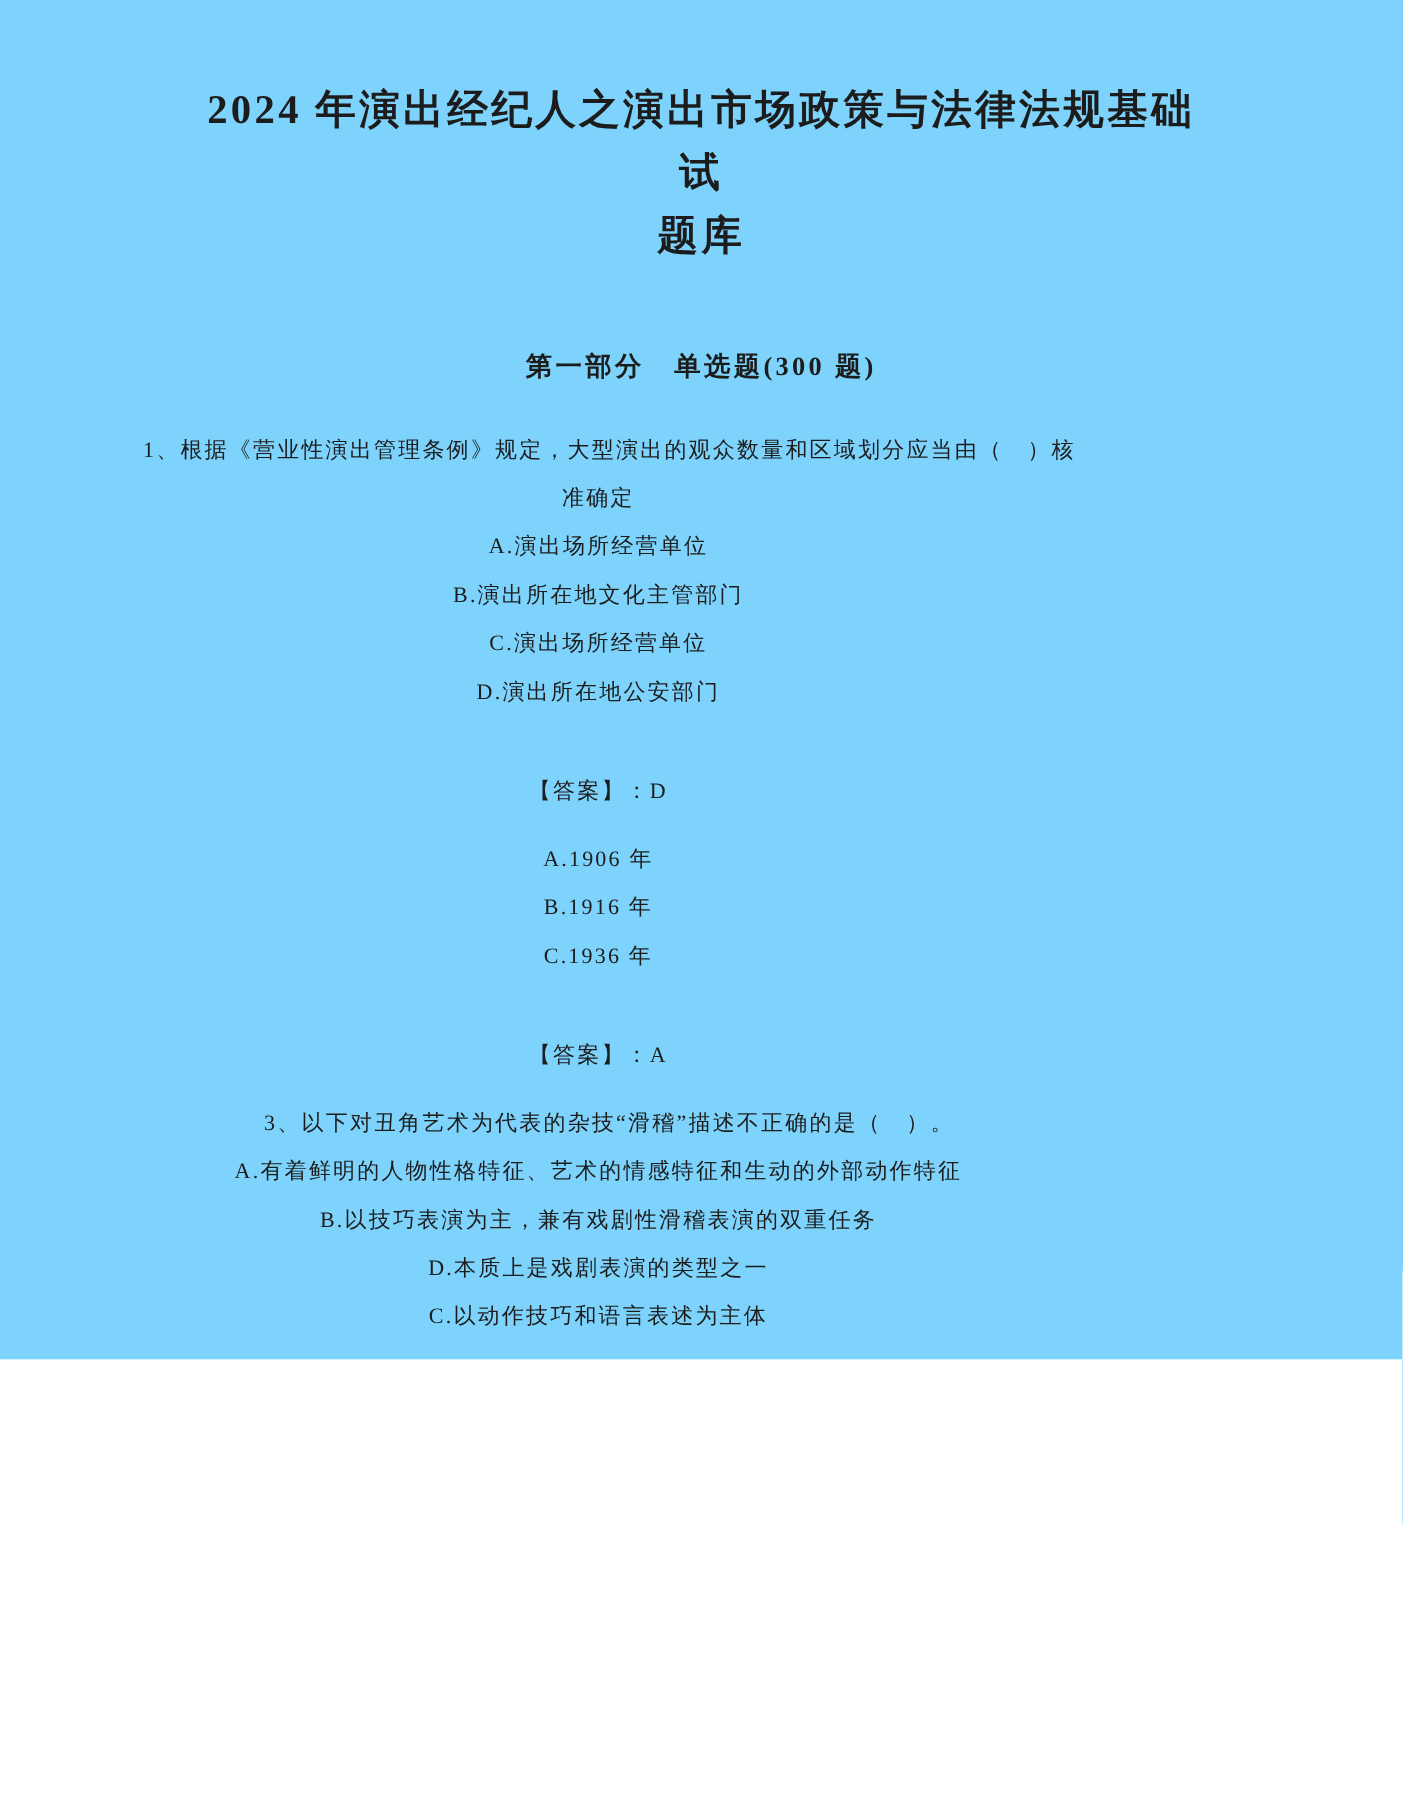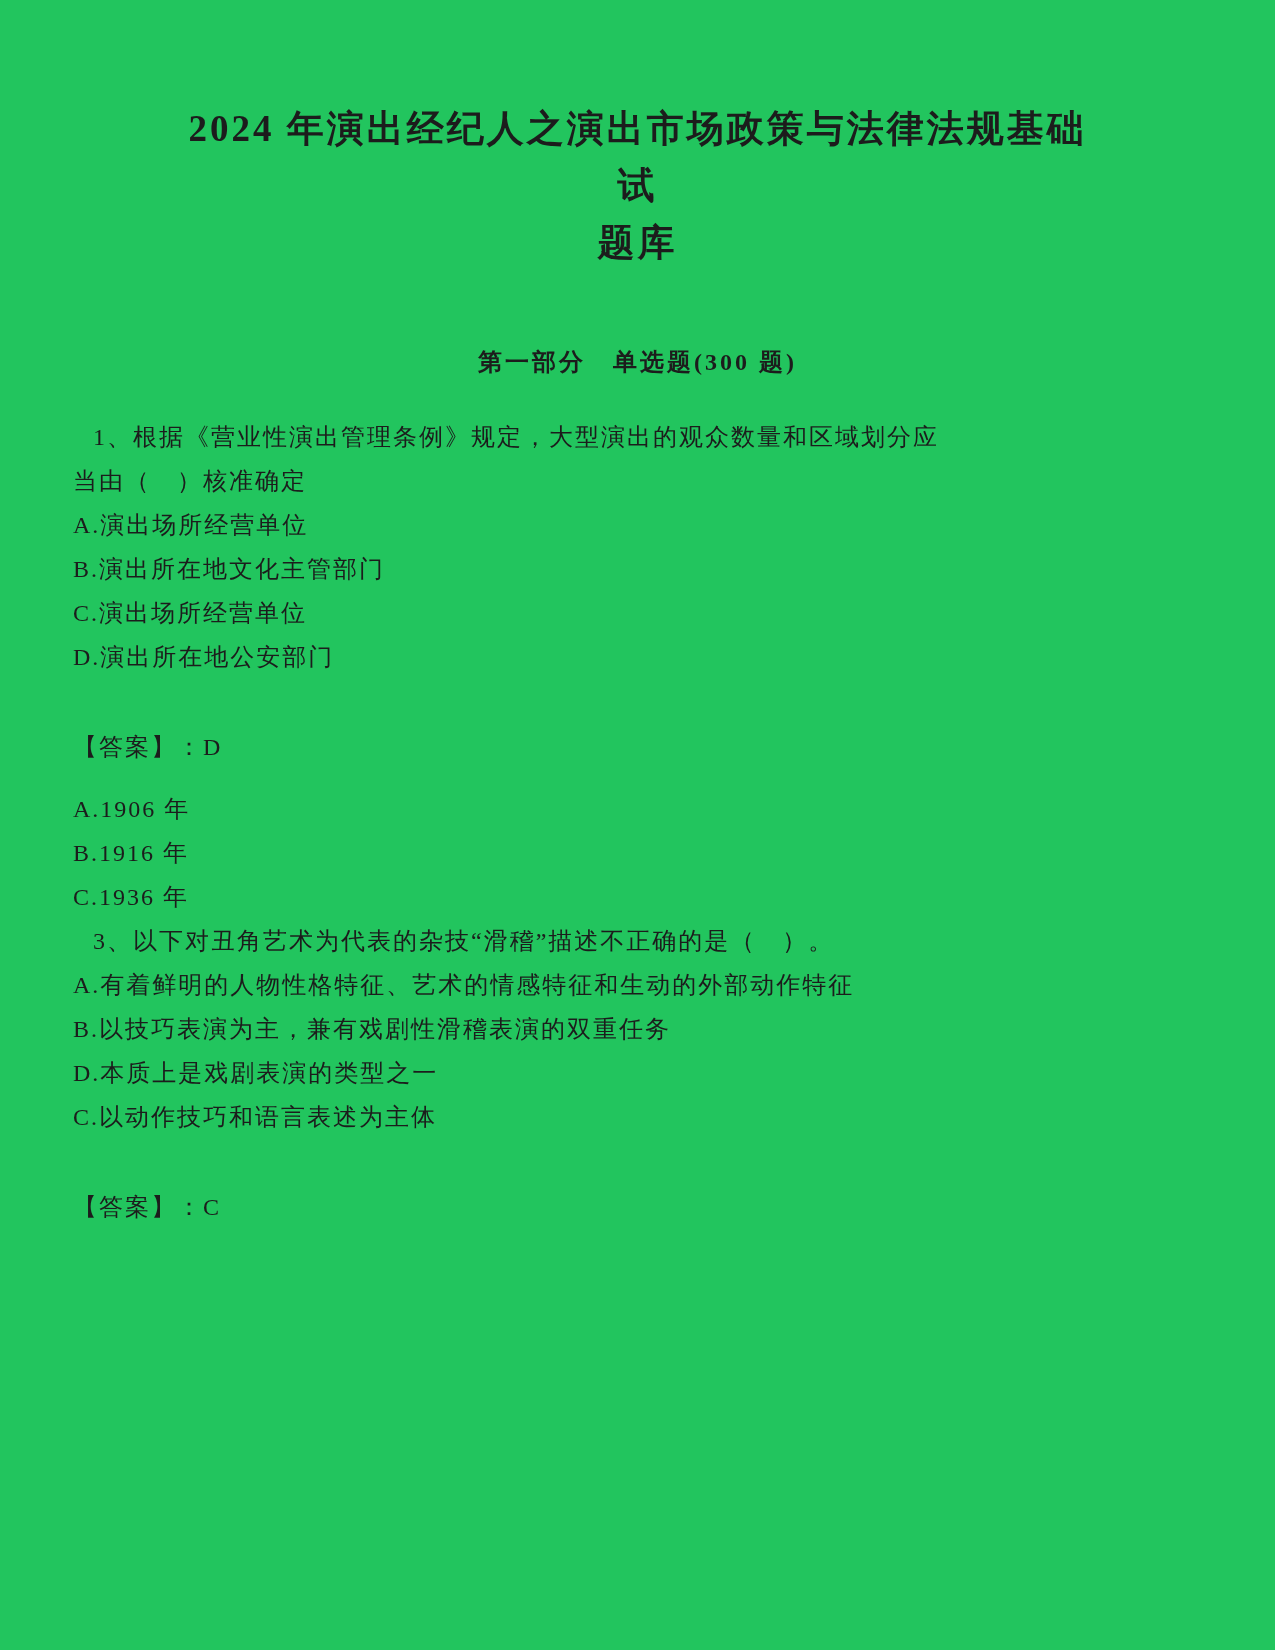--- a/index.html
+++ b/index.html
@@ -3,27 +3,27 @@
 <meta charset="utf-8">
 <style>
   html, body {
     margin: 0;
     padding: 0;
     background: #ffffff;
   }
   .page {
     position: relative;
     width: 1275px;
-    height: 1650px;
-    background: #22c55e;
+    height: 1236px;
+    background: #7dd3fc;
     color: #1c1c1c;
     font-family: "Liberation Serif", "DejaVu Serif", serif;
     overflow: hidden;
     box-sizing: border-box;
-    padding-top: 100px;
+    padding-top: 72px;
   }
   .title {
     margin: 0 auto;
     width: 900px;
     text-align: center;
     font-size: 37px;
     font-weight: bold;
     line-height: 57px;
     letter-spacing: 3px;
   }
@@ -33,25 +33,26 @@
   .section-header {
     margin: 69px auto 0 auto;
     text-align: center;
     font-size: 24px;
     font-weight: bold;
     line-height: 44px;
     letter-spacing: 3px;
   }
   .content {
     margin-top: 31px;
-    margin-left: 73px;
+    margin-left: 104px;
     width: 880px;
-    font-size: 24px;
+    font-size: 20px;
     line-height: 44px;
     letter-spacing: 2px;
+    text-align: center;
   }
   .question-stem {
     margin: 0;
     text-indent: 20px;
   }
   .question-option {
     margin: 0;
   }
   .answer-line {
     margin-top: 46px;
@@ -78,20 +79,21 @@
       <div class="question-option">B.演出所在地文化主管部门</div>
       <div class="question-option">C.演出场所经营单位</div>
       <div class="question-option">D.演出所在地公安部门</div>
       <div class="answer-line">【答案】：D</div>
     </div>
 
     <div class="question-block">
       <div class="question-option">A.1906 年</div>
       <div class="question-option">B.1916 年</div>
       <div class="question-option">C.1936 年</div>
+      <div class="answer-line">【答案】：A</div>
     </div>
 
     <div class="question-block">
       <p class="question-stem">3、以下对丑角艺术为代表的杂技“滑稽”描述不正确的是（　）。</p>
       <div class="question-option">A.有着鲜明的人物性格特征、艺术的情感特征和生动的外部动作特征</div>
       <div class="question-option">B.以技巧表演为主，兼有戏剧性滑稽表演的双重任务</div>
       <div class="question-option">D.本质上是戏剧表演的类型之一</div>
       <div class="question-option">C.以动作技巧和语言表述为主体</div>
       <div class="answer-line">【答案】：C</div>
     </div>

